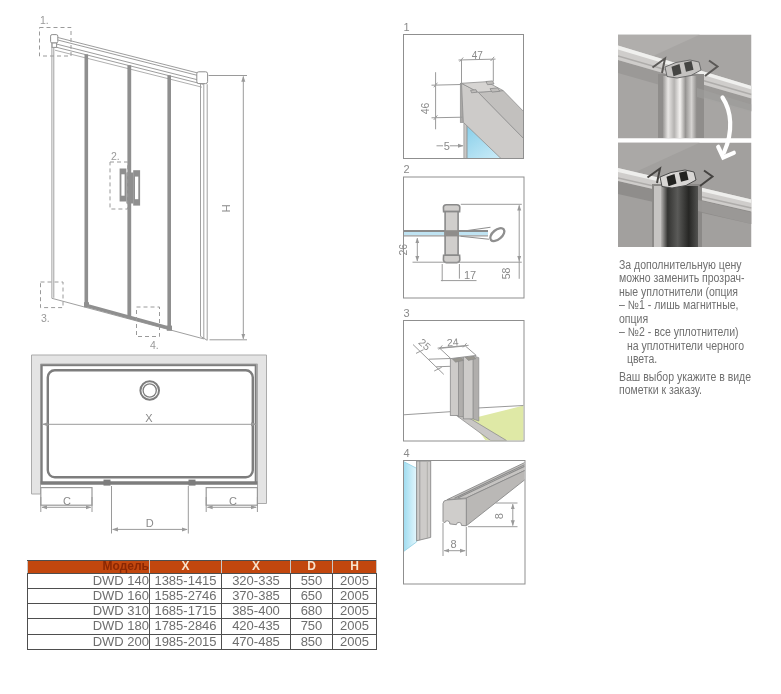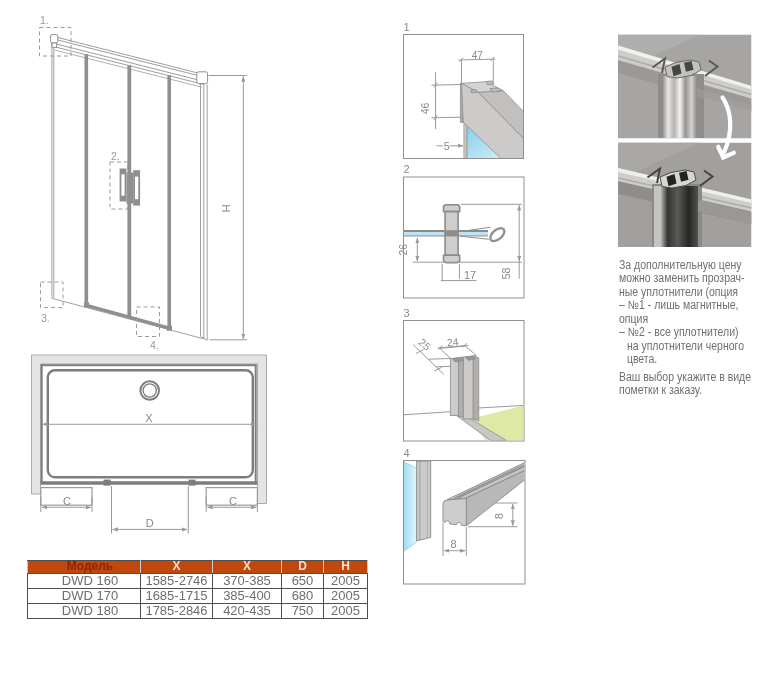--- a/index.html
+++ b/index.html
@@ -1,21 +1,21 @@
 <!DOCTYPE html>
 <html><head>
 <meta charset="utf-8">
 <style>
   html,body{margin:0;padding:0;background:#ffffff;}
   #page{position:relative;width:781px;height:694px;background:#ffffff;font-family:"Liberation Sans",sans-serif;overflow:hidden;}
   #art{position:absolute;left:0;top:0;}
   #spec{position:absolute;left:27px;top:560px;border-collapse:collapse;font-family:"Liberation Sans",sans-serif;}
   #spec td{border:1px solid #4e4e4e;font-size:13px;line-height:14.3px;color:#6e6e6e;padding:0;height:14.3px;text-align:center;background:#fff;}
   #spec tr.hd td{background:#c2470e;color:#f7e3cd;font-weight:bold;font-size:12px;line-height:11.5px;height:11.5px;border-left-color:#c8c8c8;border-right-color:#c8c8c8;}
-  #spec td.m{text-align:center;padding-left:12px;}
+  #spec td.m{text-align:right;padding-left:21px;}
   #spec tr.hd td.m{color:#8a2703;}
   #info{position:absolute;left:619px;top:258.5px;width:175px;font-size:12px;line-height:13.5px;color:#6f6f6f;transform:scaleX(0.875);transform-origin:left top;white-space:nowrap;}
   #info p{margin:0 0 4px 0;}
   .ind{padding-left:9px;}
 </style>
 </head>
 <body>
 <div id="page">
 <svg id="art" width="781" height="694" viewBox="0 0 781 694" xmlns="http://www.w3.org/2000/svg">
   <defs>
@@ -407,38 +407,52 @@
 <table id="spec">
   <tbody>
         <tr class="hd">
           <td class="m" style="width:100px">Модель</td>
           <td style="width:71px">X</td>
           <td style="width:68px">X</td>
           <td style="width:41px">D</td>
           <td style="width:43px">H</td>
         </tr>
   <tr>
+          <td class="m">DWD 140</td>
+          <td>1385-1415</td>
+          <td>320-335</td>
+          <td>550</td>
+          <td>2005</td>
+        </tr>
+  <tr>
           <td class="m">DWD 160</td>
           <td>1585-2746</td>
           <td>370-385</td>
           <td>650</td>
           <td>2005</td>
         </tr>
   <tr>
-          <td class="m">DWD 170</td>
+          <td class="m">DWD 310</td>
           <td>1685-1715</td>
           <td>385-400</td>
           <td>680</td>
           <td>2005</td>
         </tr>
   <tr>
           <td class="m">DWD 180</td>
           <td>1785-2846</td>
           <td>420-435</td>
           <td>750</td>
+          <td>2005</td>
+        </tr>
+  <tr>
+          <td class="m">DWD 200</td>
+          <td>1985-2015</td>
+          <td>470-485</td>
+          <td>850</td>
           <td>2005</td>
         </tr>
 </tbody>
     </table>
 
 <div id="info">
   <p>За дополнительную цену<br>
 можно заменить прозрач-<br>
 ные уплотнители (опция<br>
 – №1 - лишь магнитные,<br>

